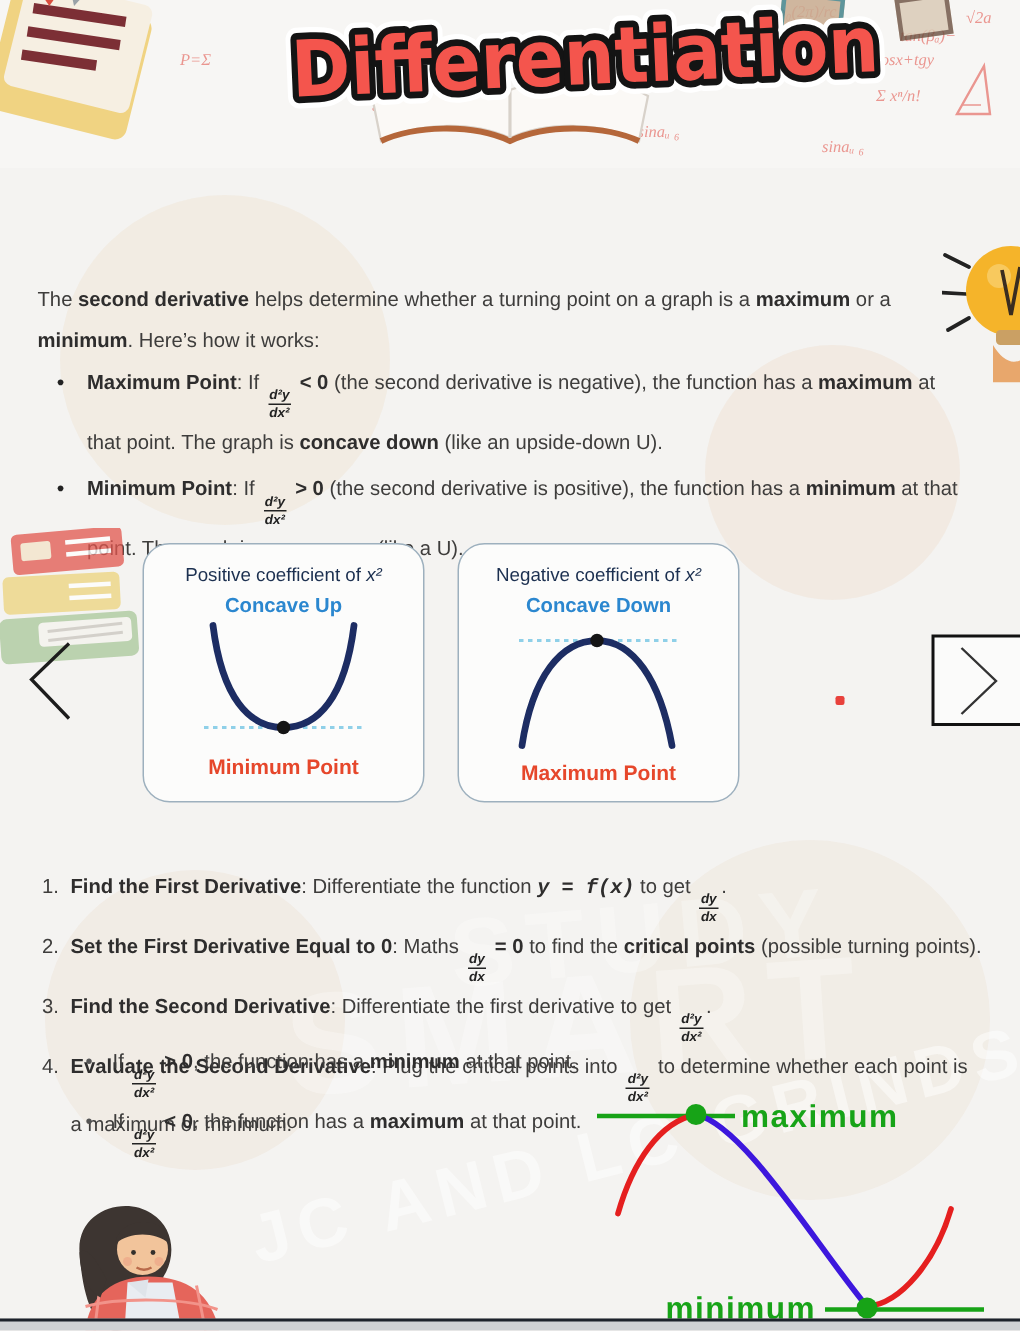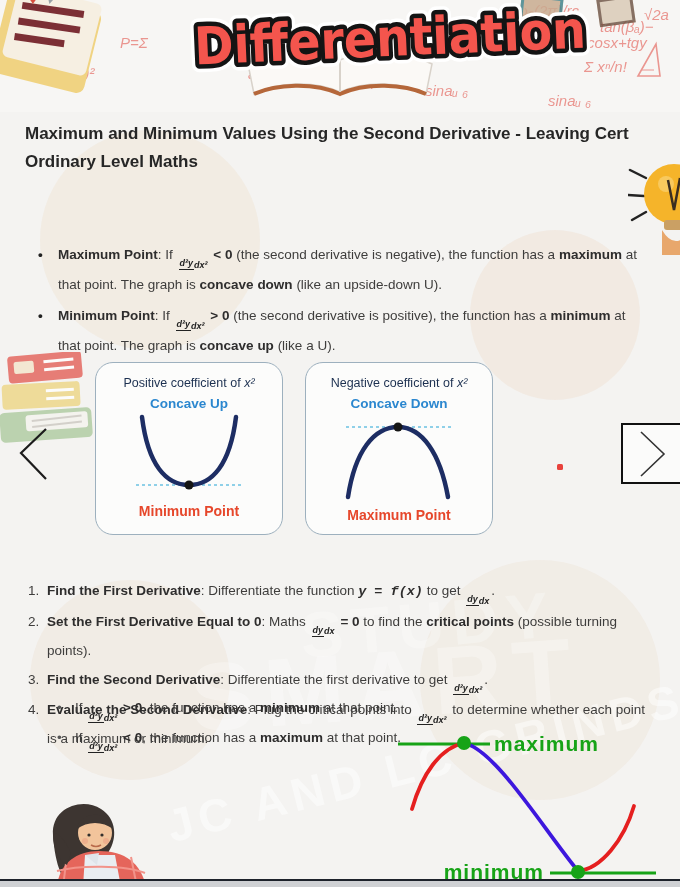--- a/index.html
+++ b/index.html
@@ -8,39 +8,39 @@
 
   
   .blob{position:absolute;border-radius:50%;pointer-events:none;}
   .wm{position:absolute;color:#ffffff;font-weight:bold;pointer-events:none;white-space:nowrap;}
   #wm-study{left:300px;top:588px;font-size:64px;opacity:.28;transform:rotate(-5deg);letter-spacing:8px;}
   #wm-smart{left:190px;top:630px;font-size:96px;opacity:.30;transform:rotate(-4deg);letter-spacing:10px;}
   #wm-grinds{left:168px;top:800px;font-size:46px;opacity:.5;transform:rotate(-14deg);transform-origin:left center;letter-spacing:6px;}
 
   
   #header{position:absolute;left:0;top:0;width:680px;height:112px;background:#f7f6f4;}
-  .scribble{position:absolute;color:#e2574e;opacity:.6;font-family:Liberation Sans, sans-serif;
-    font-style:italic;font-size:15px;white-space:nowrap;}
+  .scribble{position:absolute;color:#e2574e;opacity:.6;font-family:Liberation Serif, serif;
+    font-style:italic;font-size:11px;white-space:nowrap;}
   #title-wrap{position:absolute;left:188px;top:-6px;width:404px;height:88px;transform:rotate(-2.5deg);}
   #notepad{position:absolute;left:-14px;top:-16px;}
   #open-book{position:absolute;left:242px;top:46px;}
   #mini-card1{position:absolute;left:520px;top:-4px;width:36px;height:27px;background:#c9ab90;border:3px solid #44858c;transform:rotate(6deg);opacity:.85;}
   #mini-card2{position:absolute;left:598px;top:-3px;width:30px;height:22px;background:#d8c9b4;border:3px solid #6b4f3f;transform:rotate(-8deg);opacity:.8;}
   #header-triangle{position:absolute;left:630px;top:40px;opacity:.6;}
 
   
   #main-heading{position:absolute;left:25px;top:120px;width:652px;font-size:17px;line-height:28px;font-weight:bold;color:#262626;}
   #intro{position:absolute;left:25px;top:186px;width:625px;font-size:13.5px;line-height:27px;}
   #bullets{position:absolute;left:36px;top:240px;width:610px;font-size:13.5px;line-height:29px;}
   .bullet{position:relative;padding-left:22px;margin-bottom:2px;}
   .bullet::before{content:"•";position:absolute;left:2px;top:0;font-weight:bold;color:#222;}
   .b{font-weight:bold;color:#2e2d2d;}
   .i{font-style:italic;}
   .bi{font-weight:bold;font-style:italic;color:#2e2d2d;font-family:Liberation Mono, monospace;}
-  .frac{display:inline-flex;flex-direction:row;align-items:center;vertical-align:-7px;
+  .frac{display:inline-flex;flex-direction:column;align-items:center;vertical-align:-7px;
     line-height:1;font-size:9px;font-weight:bold;font-style:italic;margin:0 2px;color:#222;}
   .frac .num{border-bottom:1.4px solid #222;padding:0 1px 1px;}
   .frac .den{padding-top:1px;}
 
   
   .card{position:absolute;top:362px;width:186px;height:171px;background:#fcfcfb;
     border:1.4px solid #9db0be;border-radius:18px;display:flex;flex-direction:column;align-items:center;}
   #card-up{left:95px;} #card-down{left:305px;}
   .card-coef{margin-top:13px;font-size:12.5px;color:#1c3050;}
   .card-concavity{margin-top:6px;font-size:13.5px;font-weight:bold;color:#2b87cf;}
@@ -133,22 +133,22 @@
 
     <div id="title-wrap">
       <svg width="404" height="88" viewBox="0 0 404 88">
         <text x="202" y="62" text-anchor="middle" textLength="392" lengthAdjust="spacingAndGlyphs" font-family="DejaVu Sans, sans-serif" font-weight="bold" font-size="52" stroke="#ffffff" stroke-width="16" stroke-linejoin="round" fill="none">Differentiation</text>
         <text x="202" y="62" text-anchor="middle" textLength="392" lengthAdjust="spacingAndGlyphs" font-family="DejaVu Sans, sans-serif" font-weight="bold" font-size="52" stroke="#141414" stroke-width="9" stroke-linejoin="round" fill="none">Differentiation</text>
         <text x="202" y="62" text-anchor="middle" textLength="392" lengthAdjust="spacingAndGlyphs" font-family="DejaVu Sans, sans-serif" font-weight="bold" font-size="52" fill="#f4554d">Differentiation</text>
       </svg>
     </div>
   </div>
 
-  <h1 id="main-heading" style="margin:0;">Maximum and Minimum Values Using the Second Derivative - Leaving Cert Ordinary Level Maths</h1>
-
+
+  <p id="intro" style="margin:0;"><span>The </span><span class="b">second derivative</span><span> helps determine whether a turning point on a graph is a </span><span class="b">maximum</span><span> or a </span><span class="b">minimum</span><span>. Here’s how it works:</span></p>
 
   <div id="bullets">
     <div class="bullet"><span class="b">Maximum Point</span><span>: If </span><span class="frac">
           <span class="num">d²y</span>
           <span class="den">dx²</span>
         </span><span class="b"> &lt; 0 </span><span>(the second derivative is negative), the function has a </span><span class="b">maximum</span><span> at that point. The graph is </span><span class="b">concave down</span><span> (like an upside-down U).</span></div>
     <div class="bullet"><span class="b">Minimum Point</span><span>: If </span><span class="frac">
           <span class="num">d²y</span>
           <span class="den">dx²</span>
         </span><span class="b"> &gt; 0 </span><span>(the second derivative is positive), the function has a </span><span class="b">minimum</span><span> at that point. The graph is </span><span class="b">concave up</span><span> (like a U).</span></div>

